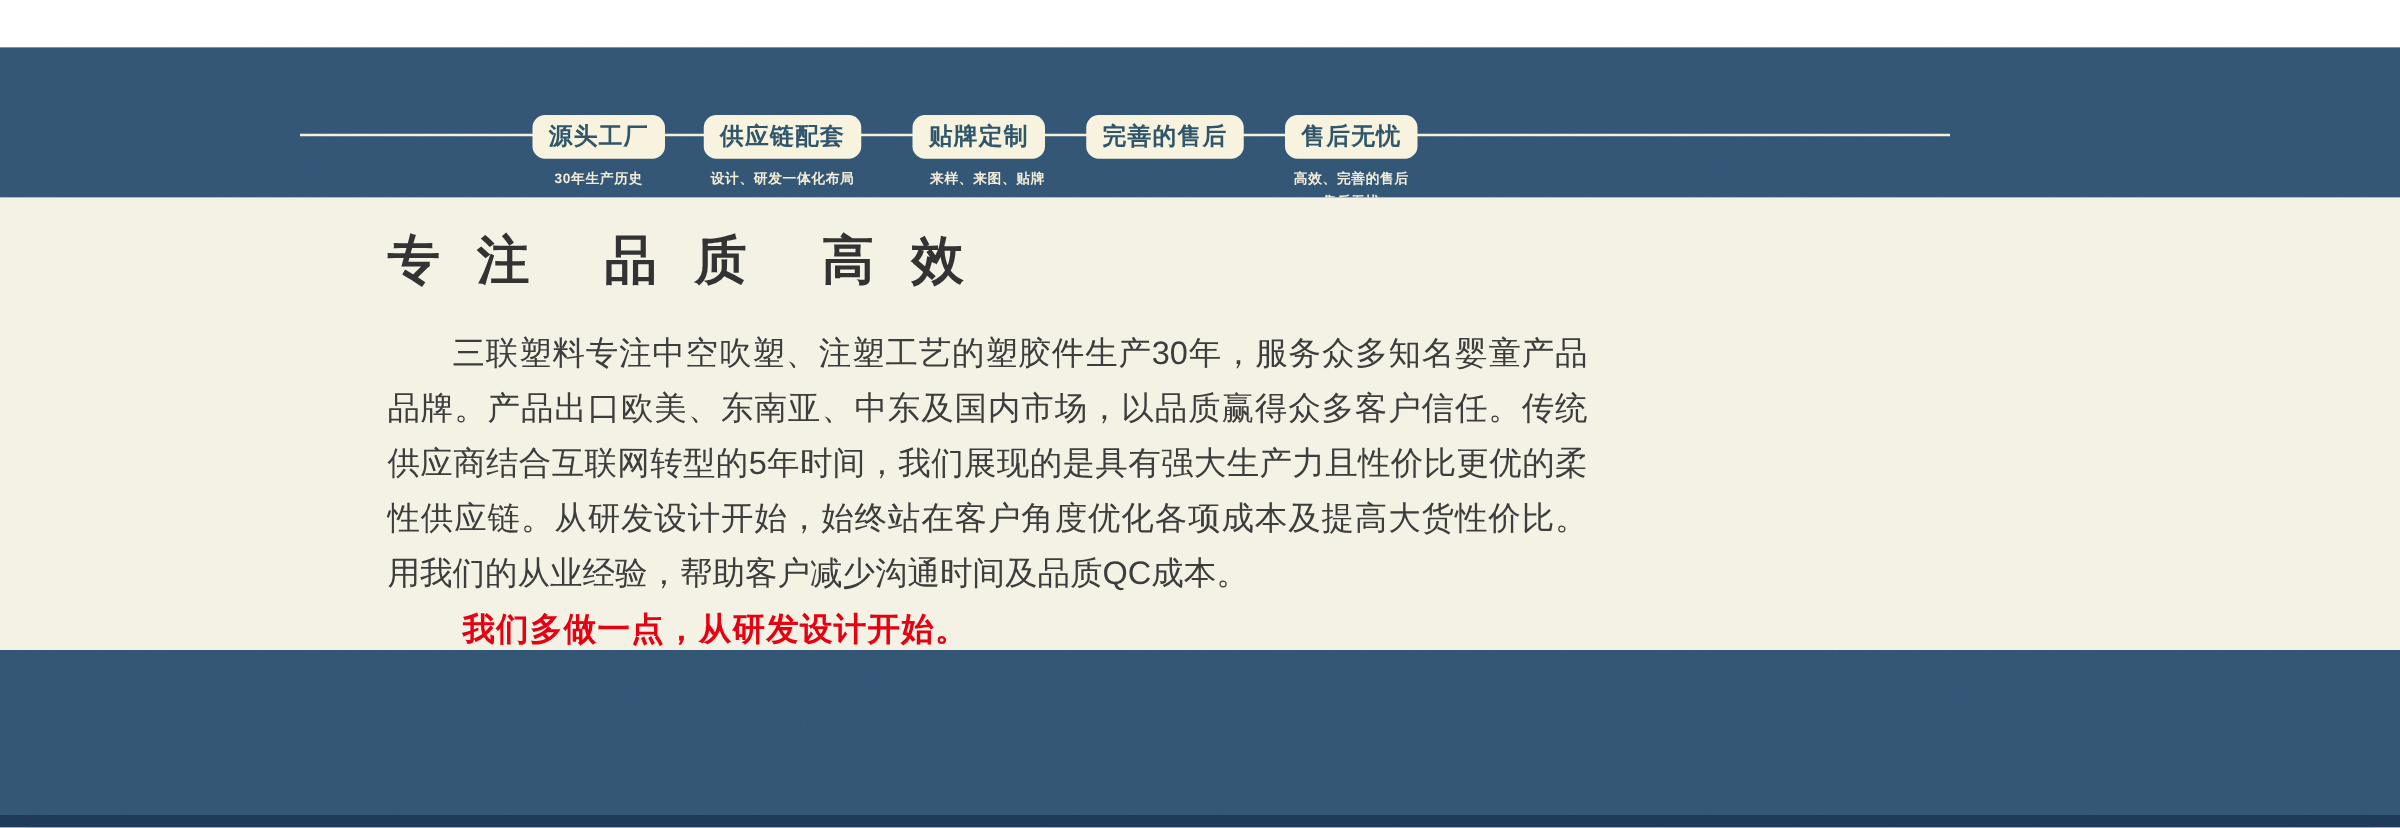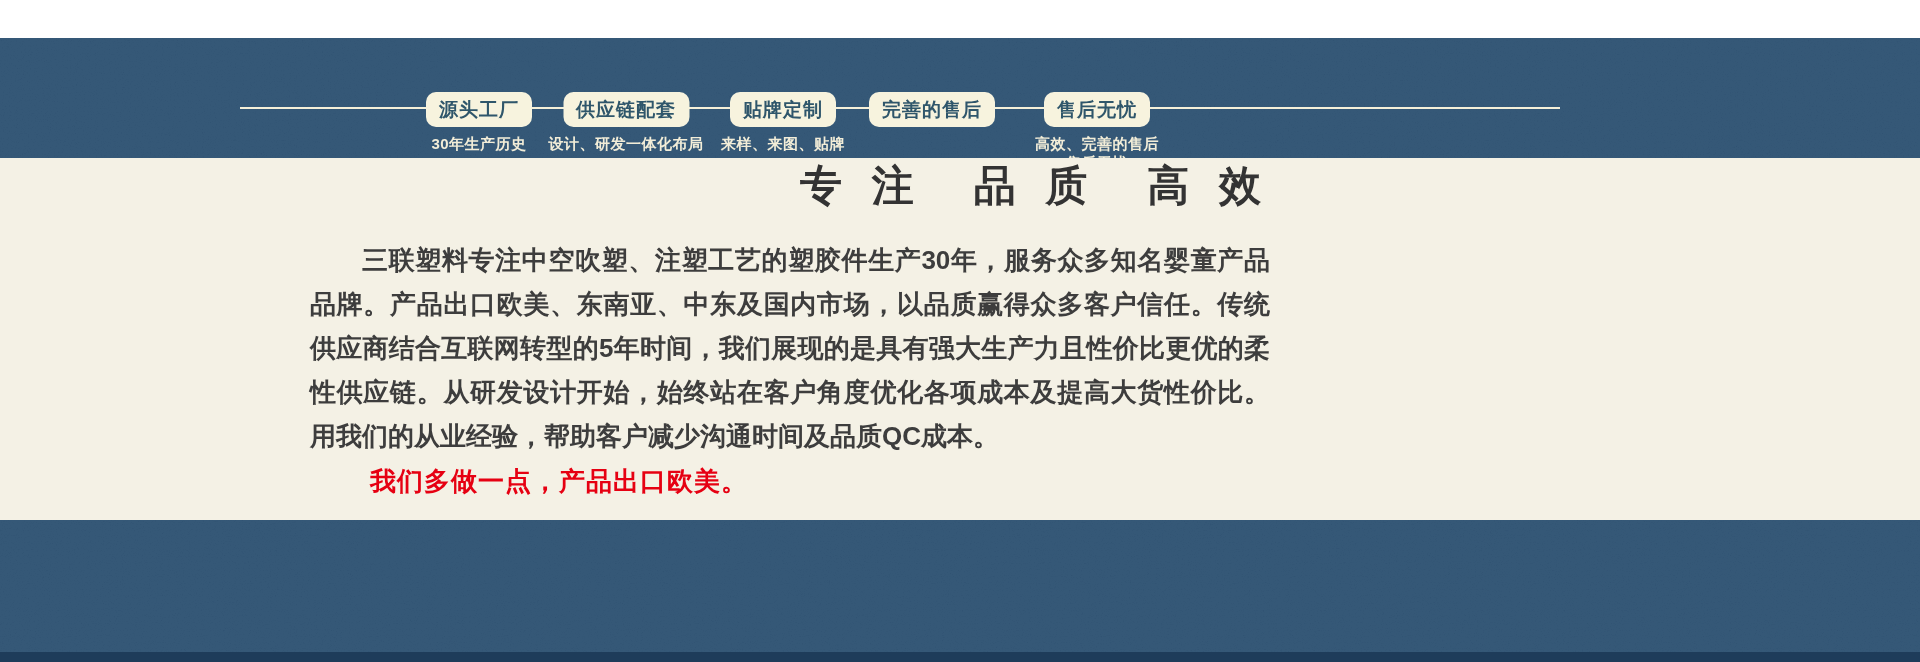--- a/index.html
+++ b/index.html
@@ -28,46 +28,47 @@
     display: inline-block;
     background: #f7f3de; color: #2f566b;
     font-size: 19px; font-weight: bold;
     line-height: 1; padding: 8px 13px;
     border-radius: 10px;
     letter-spacing: 1px;
     margin-top: 54px;
   }
   .feature-item .desc {
     margin-top: 7px;
-    color: #f2edd8; font-size: 15px; font-weight: 600;
+    color: #f2edd8; font-size: 11px; font-weight: 600;
     line-height: 19px; white-space: pre-line;
     letter-spacing: 0.5px;
   }
   .fi-1 { left: 479px; }
   .fi-2 { left: 626px; }
-  .fi-3 { left: 783px; }
+  .fi-3 { left: 783px; text-align: right; }
   .fi-4 { left: 932px; }
-  .fi-5 { left: 1081px; margin-left: 16px; }
+  .fi-5 { left: 1081px; }
 
   
   .intro-section {
     position: absolute; left: 0; top: 158px; width: 1920px; height: 362px;
     background: #f4f1e5;
   }
   .intro-inner { position: absolute; left: 310px; top: 0; width: 960px; }
   .page-title {
-    text-align: right;
+    margin-top: 22px;
+    text-align: left;
     font-size: 42px; font-weight: 600; color: #333333;
     letter-spacing: 9px;
   }
   .intro-paragraph {
     margin-top: 24px;
     font-size: 26px; line-height: 44px; color: #3d3d3d;
     text-align: justify; text-indent: 2em;
-    font-weight: 700;
+    font-weight: 400;
   }
   .slogan {
     margin-top: 6px; padding-left: 60px;
     font-size: 26px; font-weight: bold; color: #e60012;
     letter-spacing: 1px;
   }
 
   
   .bottom-band {
     position: absolute; left: 0; top: 520px; width: 1920px; height: 142px;
@@ -119,21 +120,21 @@
       <span class="badge">售后无忧</span>
       <div class="desc">高效、完善的售后
 售后无忧</div>
     </div>
   </div>
 
   <div class="intro-section">
     <div class="intro-inner">
       <div class="page-title">专 注　品 质　高 效</div>
       <div class="intro-paragraph">三联塑料专注中空吹塑、注塑工艺的塑胶件生产30年，服务众多知名婴童产品品牌。产品出口欧美、东南亚、中东及国内市场，以品质赢得众多客户信任。传统供应商结合互联网转型的5年时间，我们展现的是具有强大生产力且性价比更优的柔性供应链。从研发设计开始，始终站在客户角度优化各项成本及提高大货性价比。用我们的从业经验，帮助客户减少沟通时间及品质QC成本。</div>
-      <div class="slogan">我们多做一点，产品出口欧美。</div>
+      <div class="slogan">我们多做一点，从研发设计开始。</div>
     </div>
   </div>
 
   <div class="bottom-band">
     <svg class="band-texture" aria-hidden="true">
       <filter id="tex2">
         <feTurbulence type="fractalNoise" baseFrequency="0.85" numOctaves="3" seed="12" result="n"></feTurbulence>
         <feColorMatrix in="n" type="matrix" values="0 0 0 0 0.05  0 0 0 0 0.13  0 0 0 0 0.22  0.7 0.7 0.7 0 0"></feColorMatrix>
       </filter>
       <rect width="100%" height="100%" filter="url(#tex2)" opacity="0.45"></rect>

